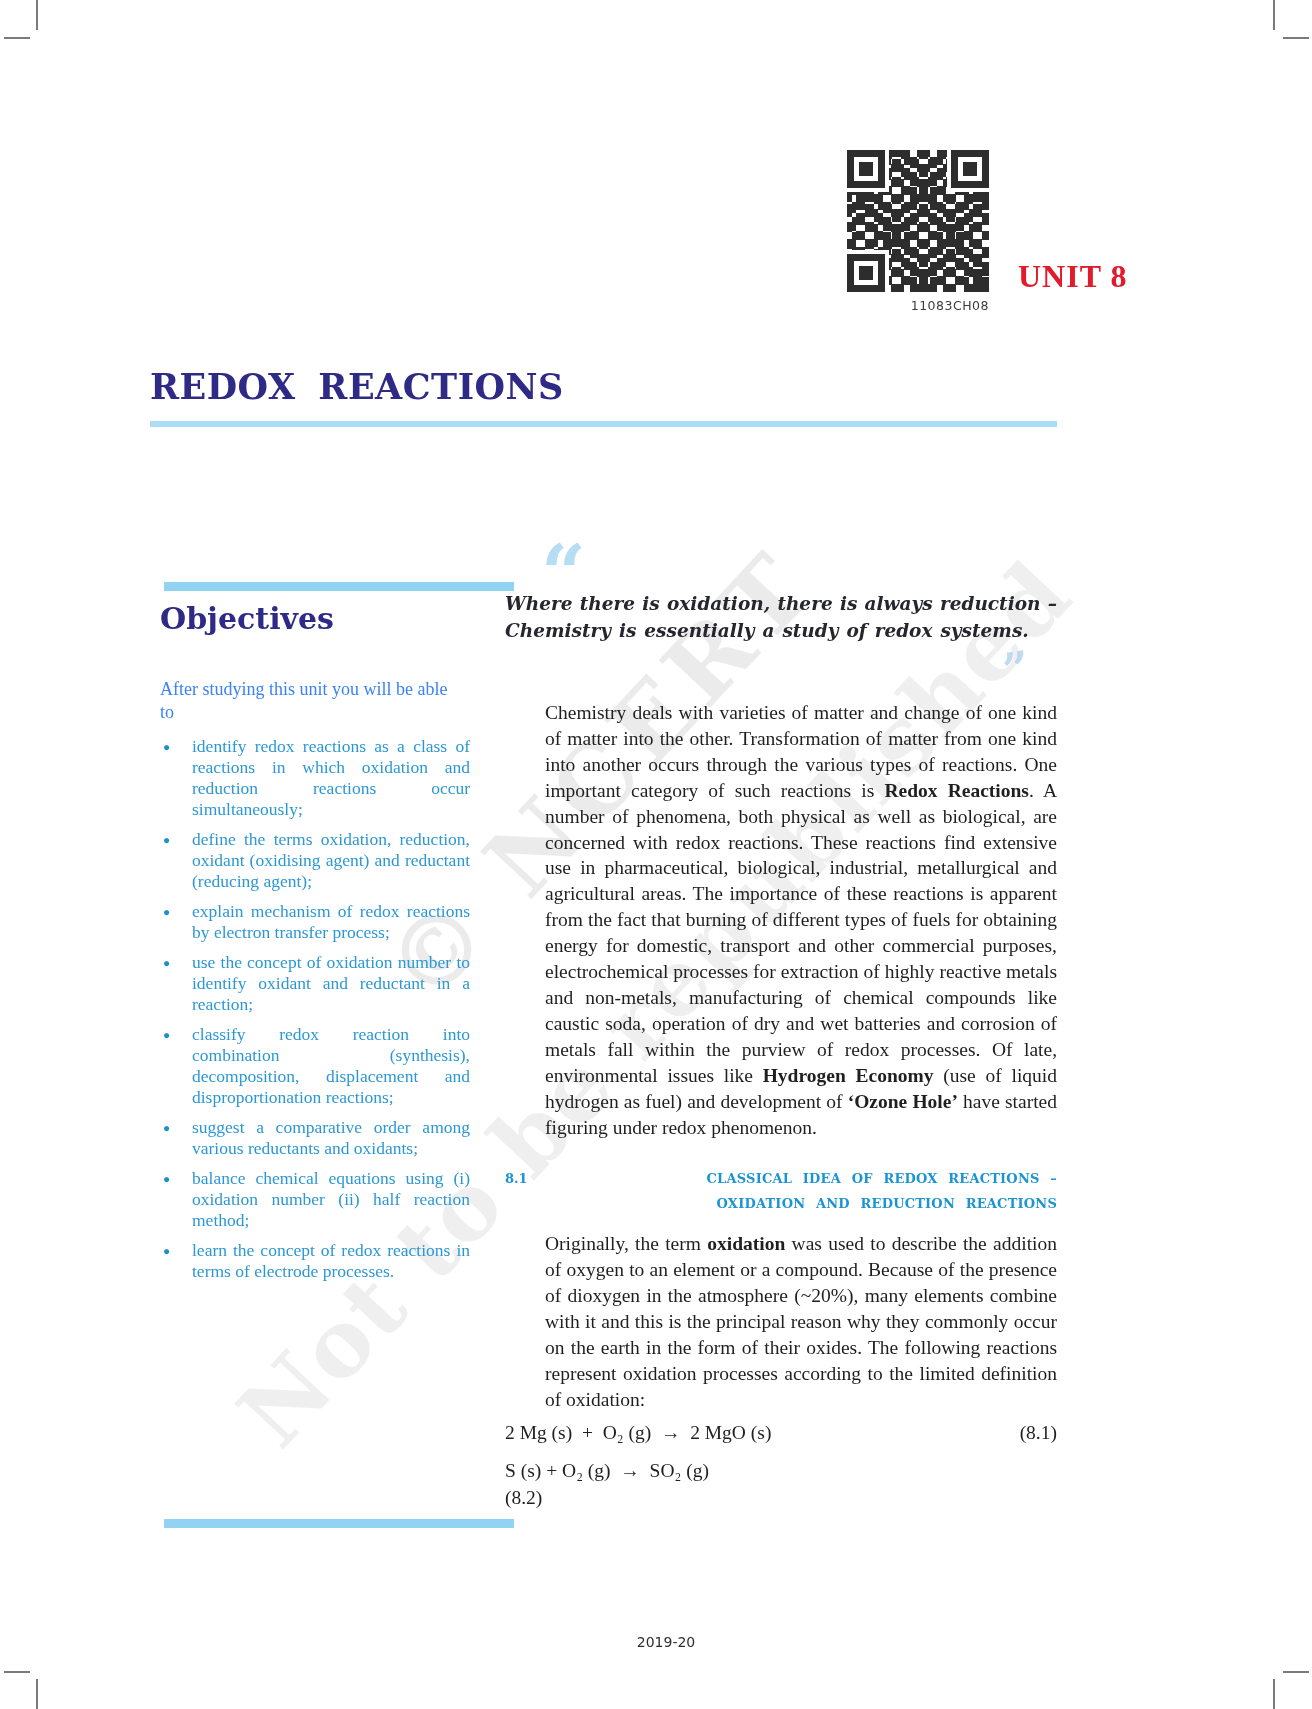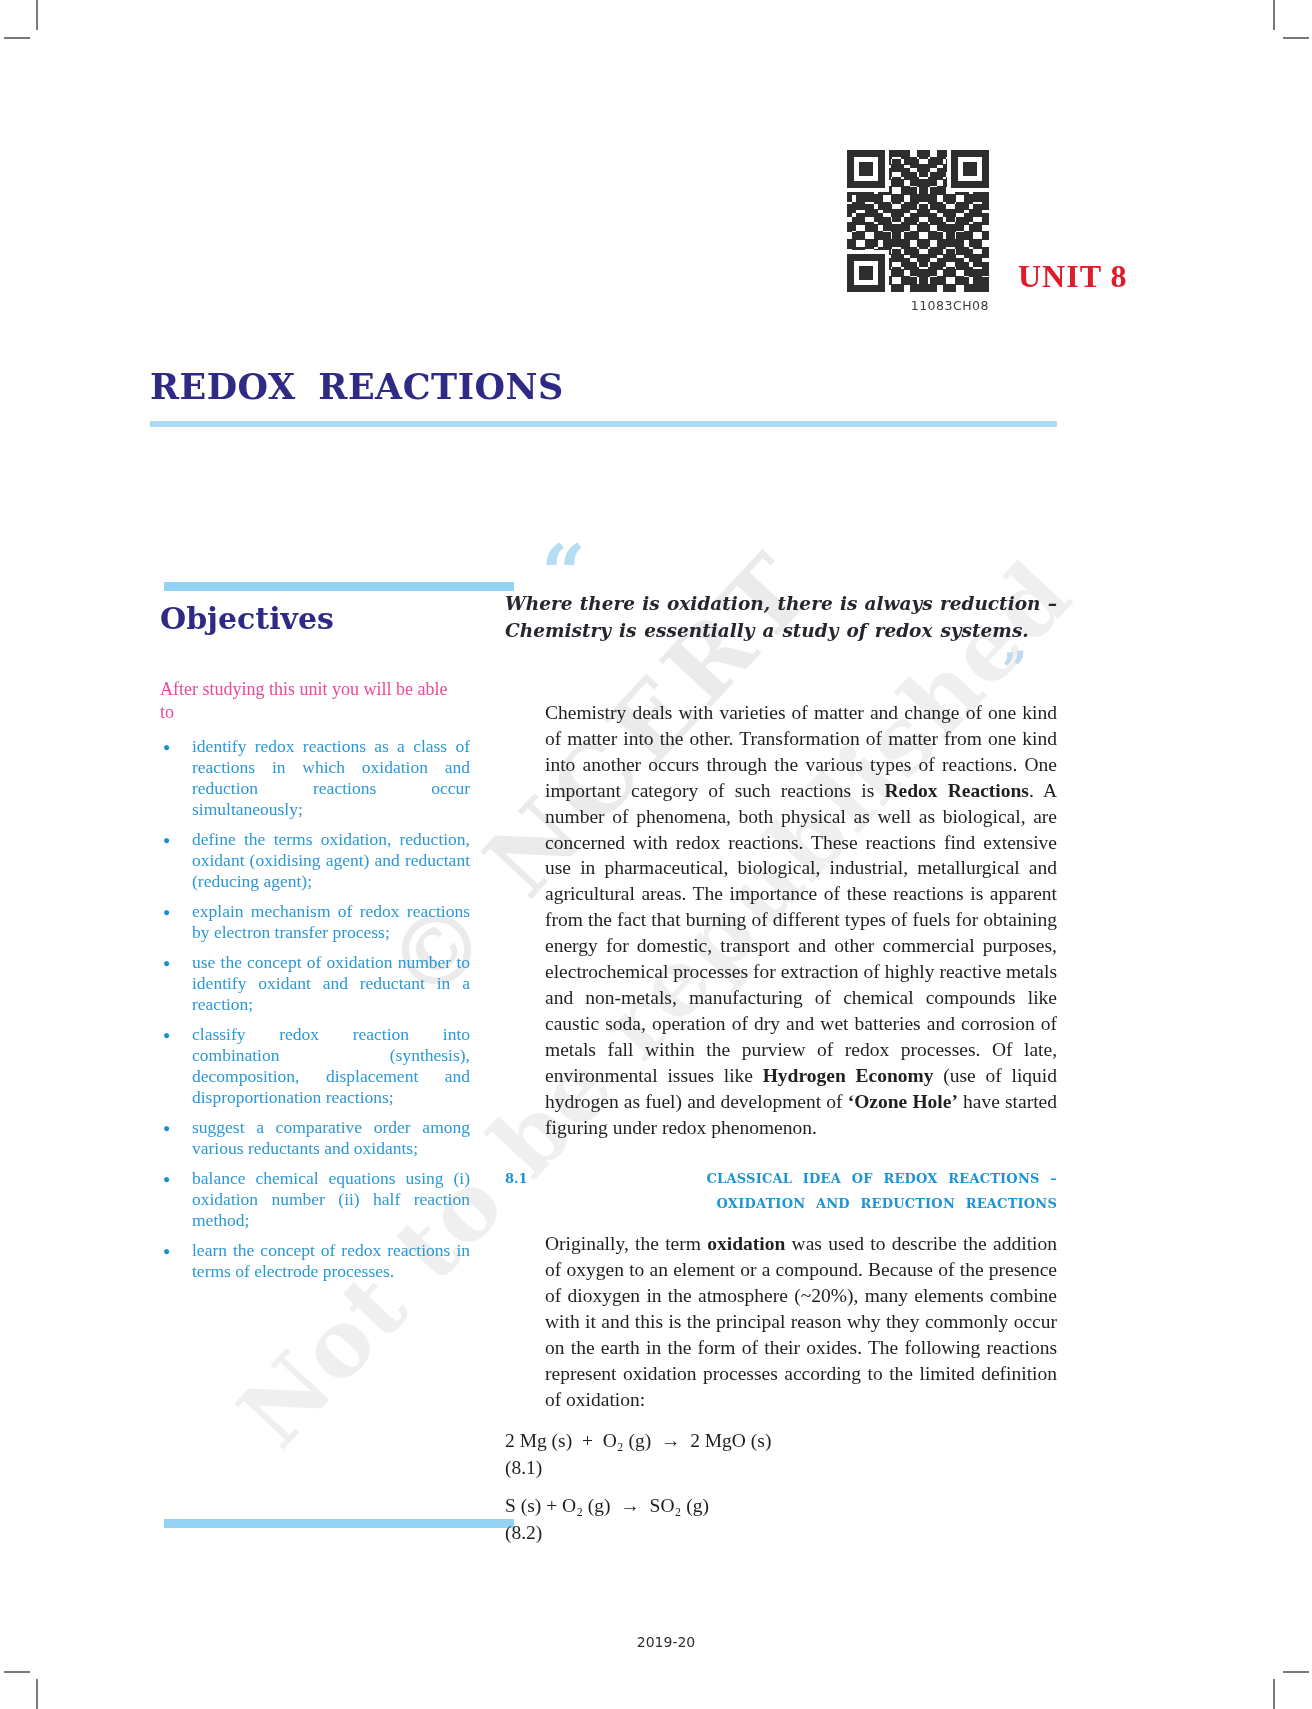--- a/index.html
+++ b/index.html
@@ -30,21 +30,21 @@
   
   .title{position:absolute;left:150px;top:366px;z-index:1;font-family:"DejaVu Serif",serif;
       font-weight:bold;font-size:35px;color:#2f2a85;letter-spacing:.5px;word-spacing:10px;}
   .title-rule{position:absolute;left:150px;top:421px;width:907px;height:6px;background:#abdcf5;z-index:1;}
   
   .bar{position:absolute;left:164px;width:350px;height:9px;background:#92d3f4;z-index:1;}
   .bar-top{top:582px}.bar-bottom{top:1519px}
   .obj-head{position:absolute;left:160px;top:601px;z-index:1;font-family:"DejaVu Serif",serif;
       font-weight:bold;font-size:30px;color:#2f2a85;}
   .obj-intro{position:absolute;left:160px;top:678px;width:300px;z-index:1;
-      font-size:18px;line-height:23px;color:#ec4899;}
+      font-size:18px;line-height:23px;color:#3b82f6;}
   .obj-list{position:absolute;left:160px;top:736px;width:310px;z-index:1;margin:0;padding:0;}
   .obj-list li{list-style:none;position:relative;margin:0 0 9px 0;padding-left:32px;
       font-size:17.5px;line-height:21px;color:#2b98d5;text-align:justify;}
   .obj-list li::before{content:"\25CF";position:absolute;left:3px;top:1px;font-size:12px;color:#1f8fd0;}
   
   .maincol{position:absolute;left:505px;top:590px;width:552px;z-index:1;}
   .quote{position:relative;font-family:"DejaVu Serif",serif;font-weight:bold;font-style:italic;
       font-size:18.5px;line-height:27px;color:#26262e;}
   .open-quote{position:absolute;left:36px;top:-30px;z-index:0;font-style:normal;
       font-size:78px;color:#b5ddf4;font-family:"DejaVu Serif",serif;}
@@ -56,21 +56,21 @@
   .para{font-size:19.5px;line-height:25.9px;text-align:justify;color:#1f1f1f;margin-left:40px;}
   .para .b{font-weight:bold;}
   .p1{margin-top:56px;}
   .sec{display:flex;margin-top:26px;font-family:"DejaVu Serif",serif;font-weight:bold;
       font-size:13px;line-height:25px;color:#1b94d3;}
   .sec-num{width:48px;flex:none;}
   .sec-text{flex:1;word-spacing:6px;letter-spacing:.2px;text-align:right;}
   .p2{margin-top:15px;}
   .eq-row{display:flex;justify-content:space-between;font-size:19.5px;line-height:27px;
       white-space:pre-wrap;color:#1f1f1f;}
-  .eq1{margin-top:14px;flex-direction:column;}
+  .eq1{margin-top:6px;}
   .eq2{margin-top:11px;flex-direction:column;}
   
   .footer{position:absolute;left:10px;top:1634px;width:100%;text-align:center;z-index:1;
       font-family:"DejaVu Sans",sans-serif;font-size:14px;color:#2e2e2e;}
 </style>
 </head>
 <body>
 
 <div class="page">
 

